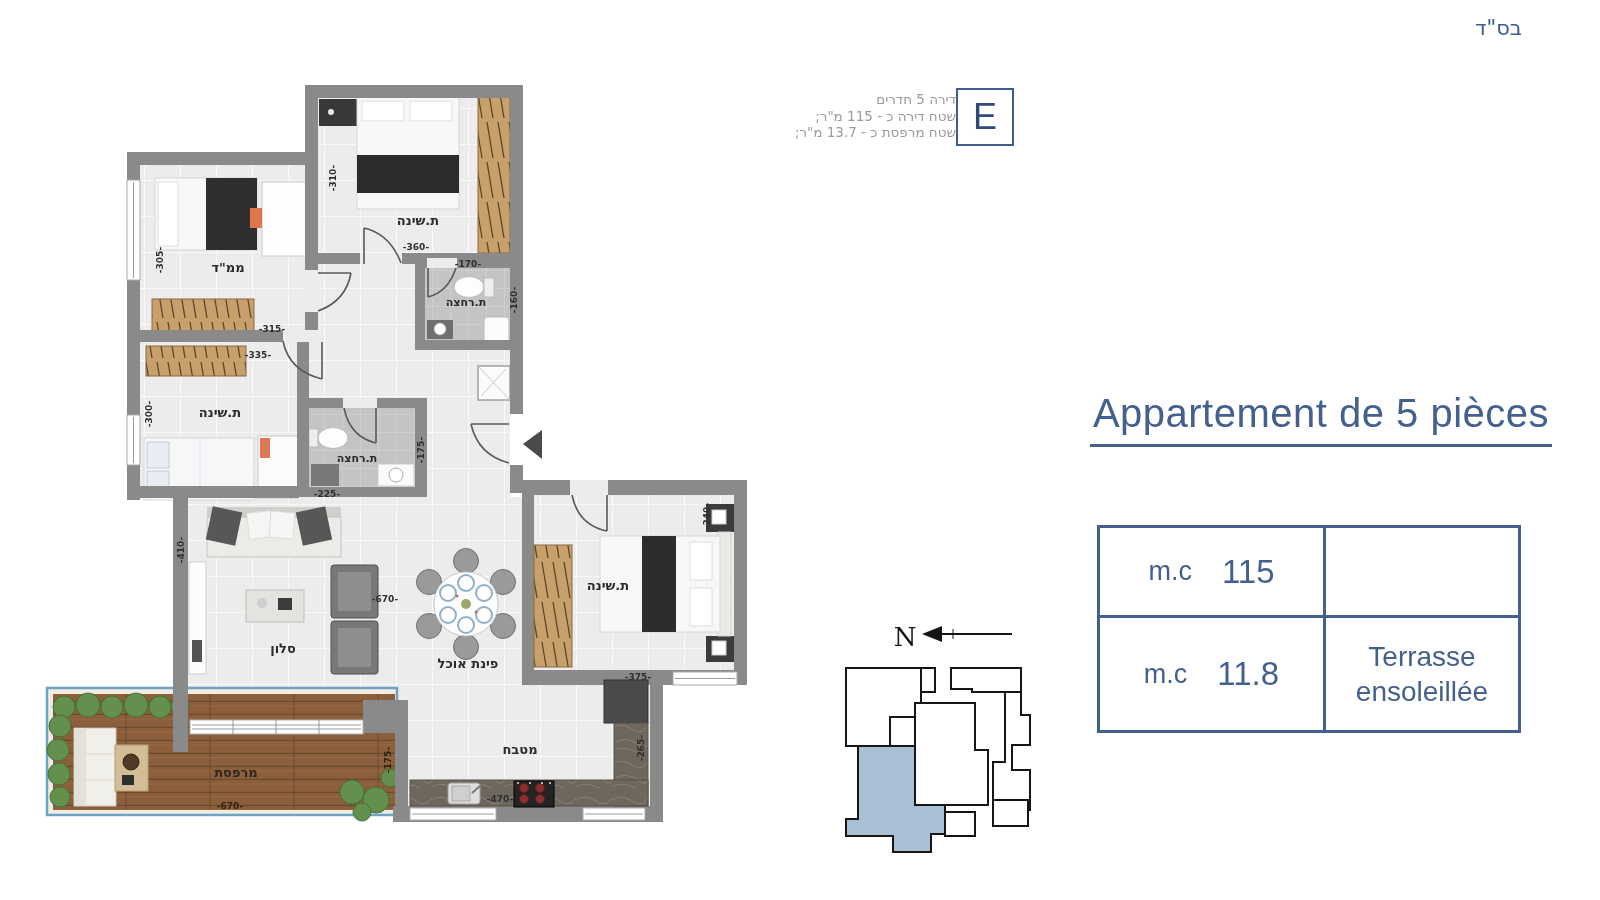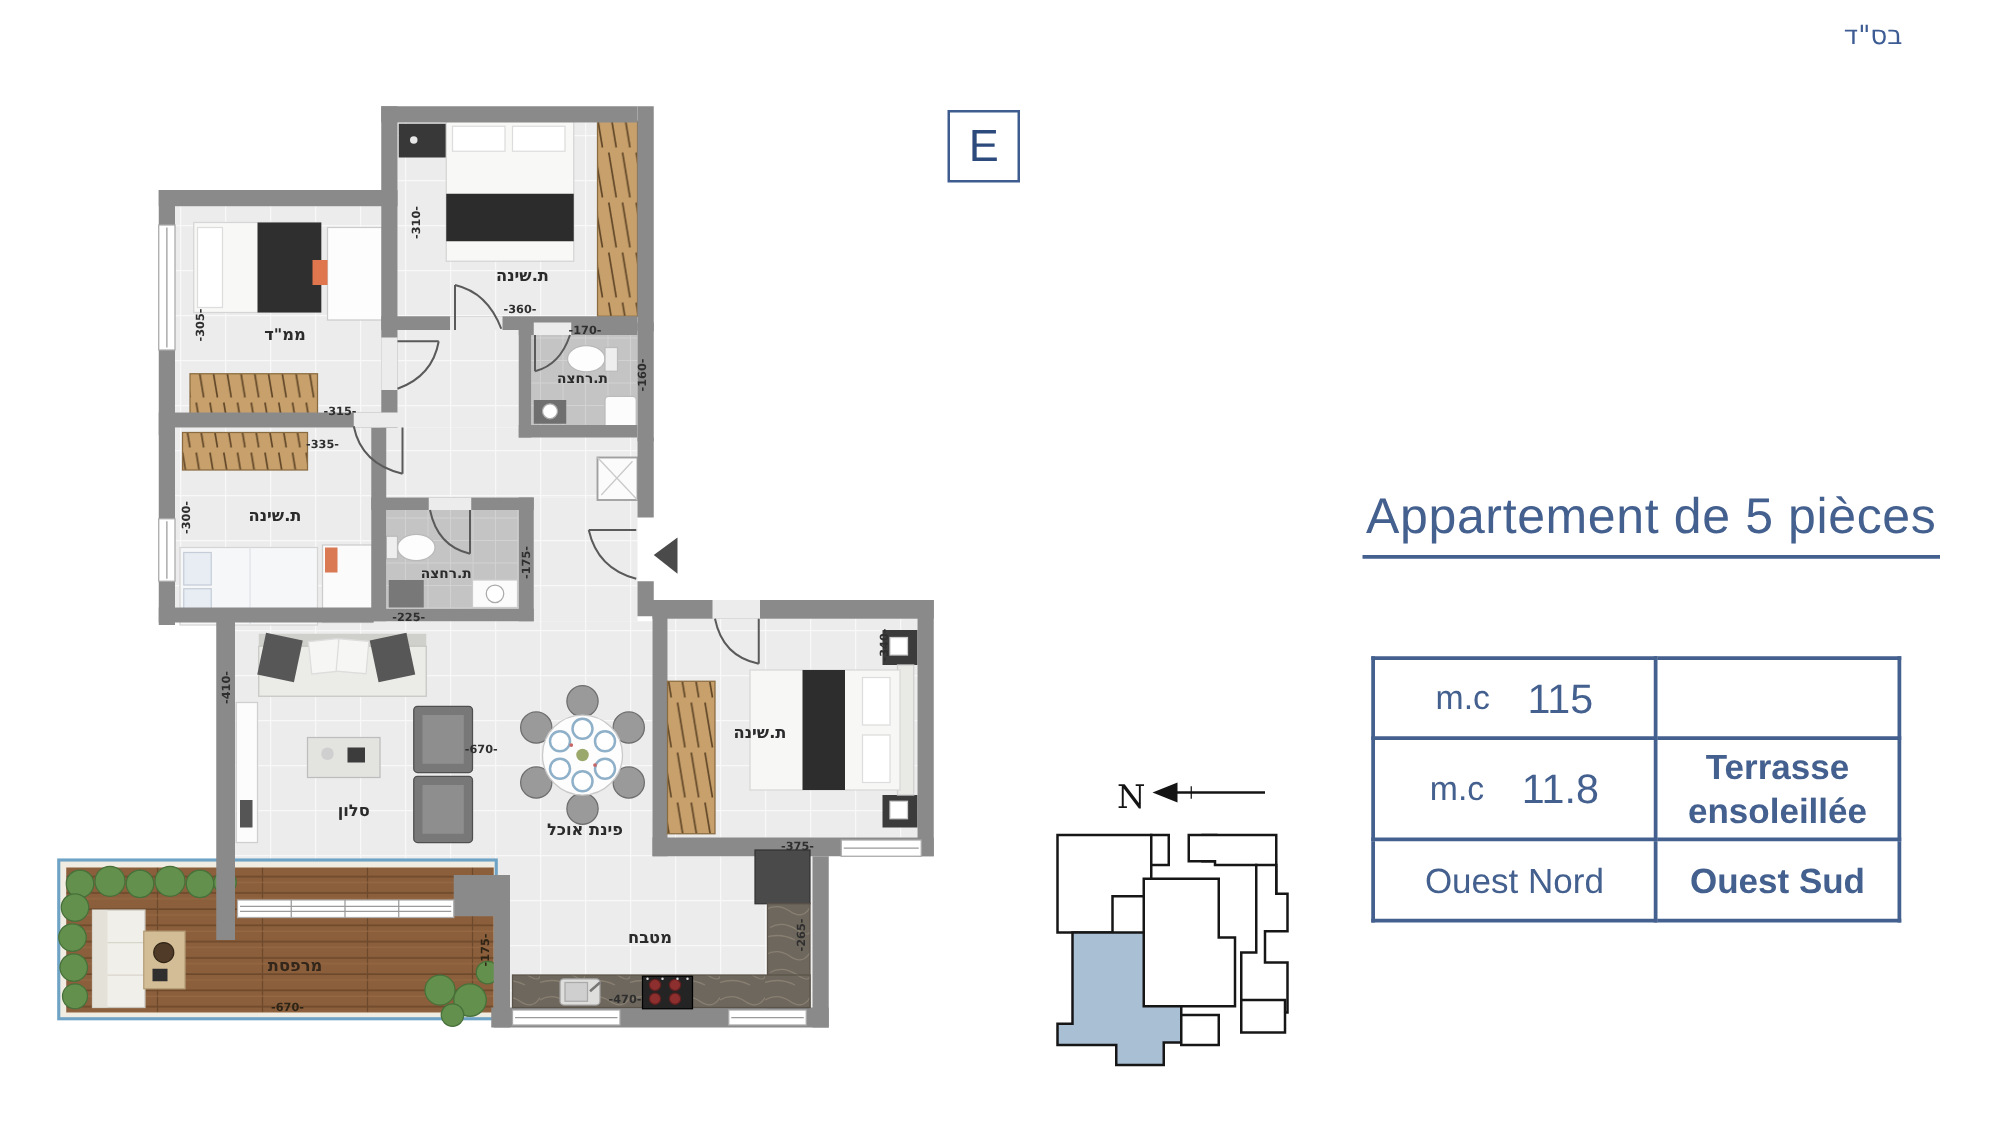--- a/index.html
+++ b/index.html
@@ -28,21 +28,21 @@
   .plan-title span{
     display:inline-block;font-size:40px;color:#44608f;letter-spacing:.5px;white-space:nowrap;
     border-bottom:3px solid #44608f;padding:0 3px 8px;
   }
   
   .spec-table{
     position:absolute;left:1097px;top:525px;width:415px;height:208px;
     border-collapse:collapse;color:#44608f;table-layout:fixed;
   }
   .spec-table td{border:3px solid #44608f;text-align:center;vertical-align:middle;padding:0;}
-  .col-l{width:223px;} .col-r{width:192px;font-weight:bold;}
+  .col-l{width:223px;} .col-r{width:192px;}
   .cell-pair{display:flex;align-items:center;justify-content:center;gap:30px;}
   .cell-pair .lbl{font-size:27px;} .cell-pair .val{font-size:33px;}
   .cell-text{font-size:28px;line-height:1.25;padding:4px 8px;}
   .row-1{height:64px;} .row-2{height:79px;} .row-3{height:65px;}
   
   .keyplan{position:absolute;left:818px;top:598px;}
   
   .floorplan{position:absolute;left:30px;top:80px;}
   .rm{font:bold 13px "DejaVu Sans",sans-serif;fill:#2b2b2b;text-anchor:middle;}
   .rm-s{font:bold 11px "DejaVu Sans",sans-serif;fill:#2b2b2b;text-anchor:middle;}
@@ -55,20 +55,25 @@
   .win{fill:#ffffff;stroke:#a9a9a9;stroke-width:1;}
   .winln{stroke:#9a9a9a;stroke-width:1;fill:none;}
   .n-label{font:26px "DejaVu Serif",serif;fill:#141414;text-anchor:middle;}
 </style>
 </head>
 <body>
 
 <div class="bsd">בס"ד</div>
 
 <div class="unit-badge">
+  <div class="unit-info">
+    <div>דירה 5 חדרים</div>
+    <div>שטח דירה כ - 115 מ"ר;</div>
+    <div>שטח מרפסת כ - 13.7 מ"ר;</div>
+  </div>
   <div class="unit-letter-box">
     <span>E</span>
   </div>
 </div>
 
 <div class="plan-title">
   <span>Appartement de 5 pièces</span>
 </div>
 
 <table class="spec-table">
@@ -86,28 +91,20 @@
   </tr>
   <tr class="row-2">
     <td class="col-l">
       <div class="cell-pair">
         <span class="lbl">m.c</span>
         <span class="val">11.8</span>
       </div>
     </td>
     <td class="col-r">
       <div class="cell-text">Terrasse ensoleillée</div>
-    </td>
-  </tr>
-  <tr class="row-3">
-    <td class="col-l">
-      <div class="cell-text">Ouest Nord</div>
-    </td>
-    <td class="col-r">
-      <div class="cell-text">Ouest Sud</div>
     </td>
   </tr>
 </tbody>
   </table>
 
 <div class="keyplan">
 <svg width="216" height="262" viewBox="818 598 216 262" xmlns="http://www.w3.org/2000/svg">
   <g>
     <text class="n-label" x="905" y="646">N</text>
     <line x1="941" y1="634" x2="1012" y2="634" stroke="#141414" stroke-width="2"></line>

